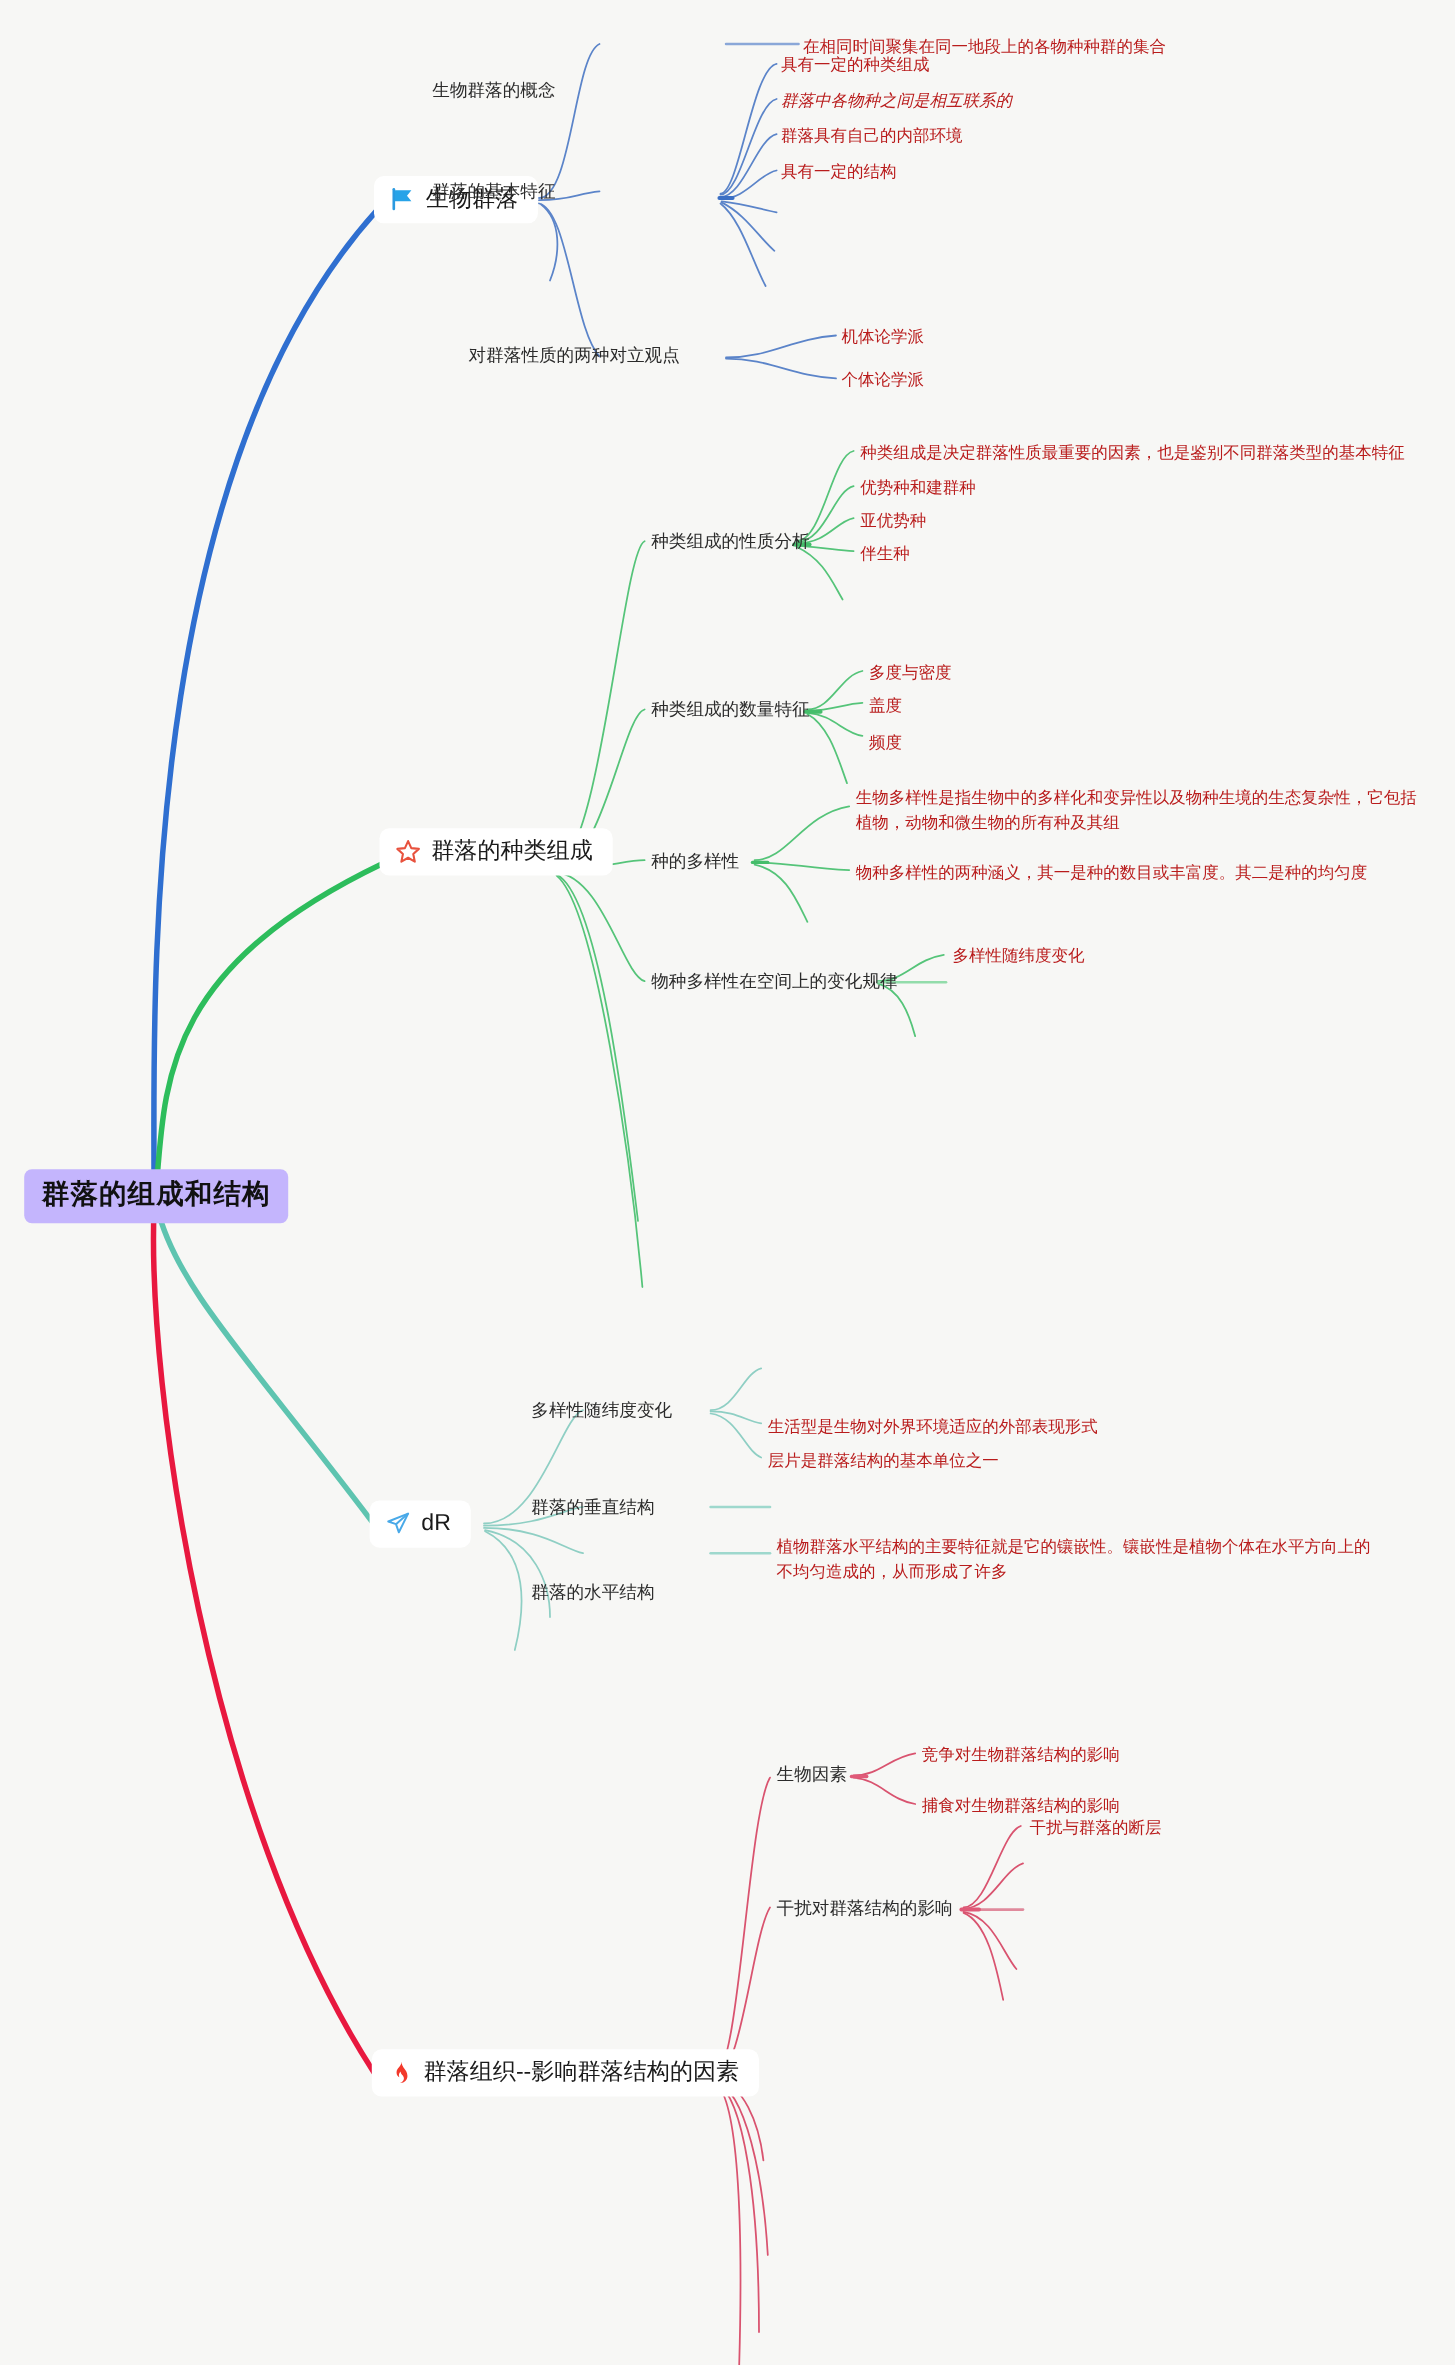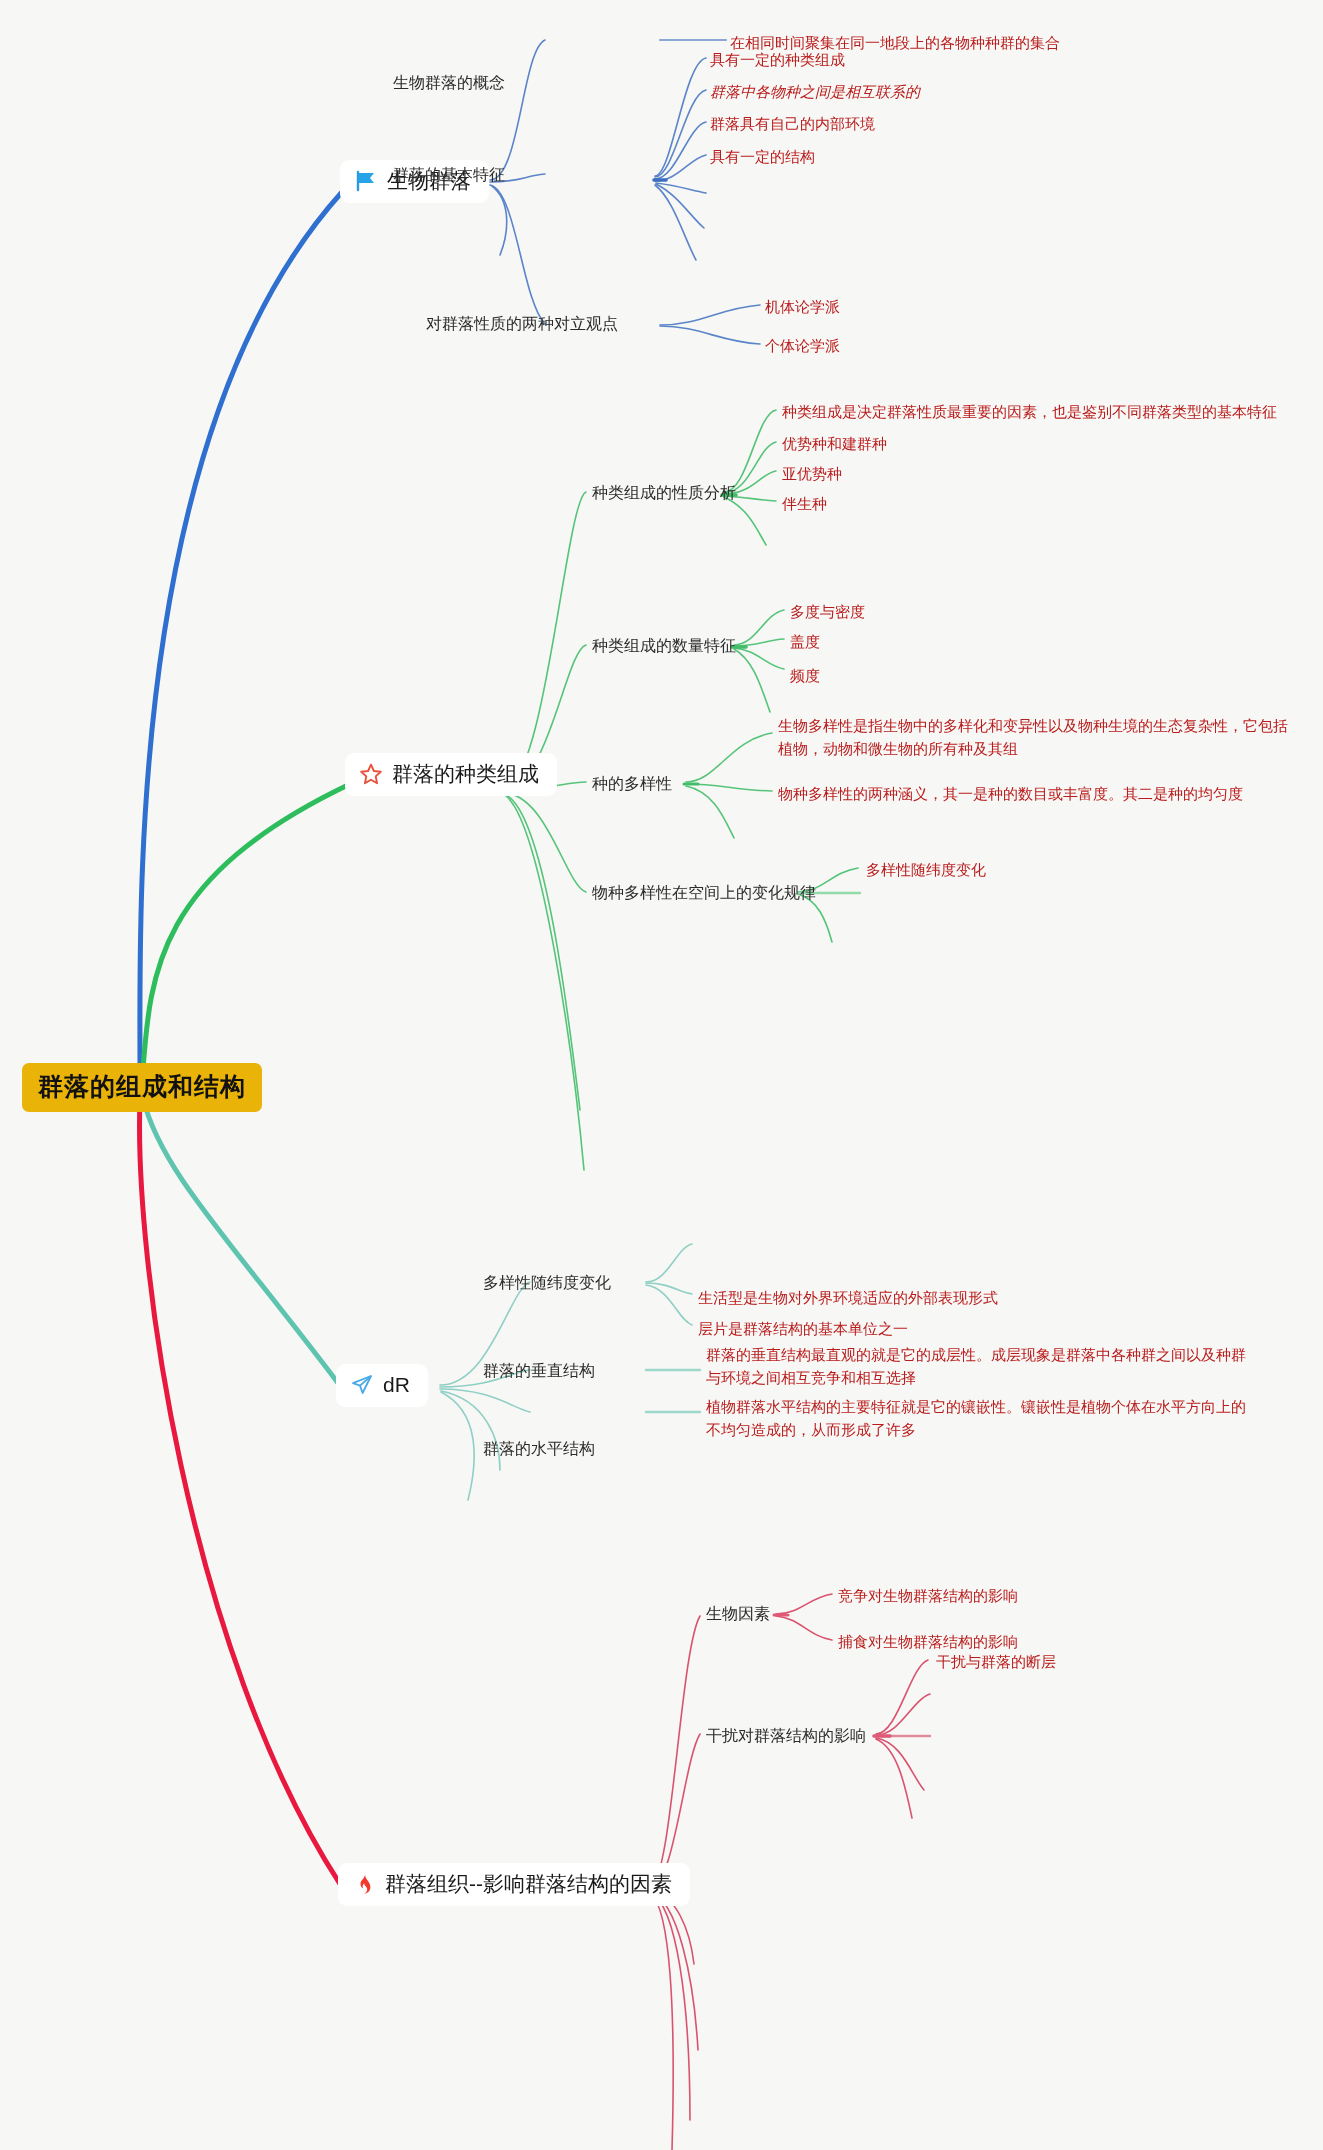--- a/index.html
+++ b/index.html
@@ -10,21 +10,21 @@
     overflow:hidden;
     position:relative;
   }
   #map{position:absolute;left:0;top:0;width:1323px;height:2150px;}
   svg.links{position:absolute;left:0;top:0;width:1323px;height:2150px;pointer-events:none;}
 
   .node{position:absolute;box-sizing:border-box;}
 
   
   .root{
-    background:#eab308;
+    background:#c4b5fd;
     border-radius:7px;
     padding:9px 16px 11px 16px;
     font-size:25px;
     font-weight:bold;
     color:#111;
     letter-spacing:1px;
     white-space:nowrap;
     line-height:1.15;
   }
 
@@ -230,21 +230,20 @@
         </svg>
     </span>
     <span>dR</span>
   </div>
 
   <div class="node l2" style="left:483px;top:1273px;">多样性随纬度变化</div>
   <div class="node l3 nowrap" style="left:698px;top:1286px;">生活型是生物对外界环境适应的外部表现形式</div>
   <div class="node l3 nowrap" style="left:698px;top:1317px;">层片是群落结构的基本单位之一</div>
 
   <div class="node l2" style="left:483px;top:1361px;">群落的垂直结构</div>
-  <div class="node l3 wrap" style="left:706px;top:1343px;width:542px;">群落的垂直结构最直观的就是它的成层性。成层现象是群落中各种群之间以及种群与环境之间相互竞争和相互选择</div>
 
   <div class="node l2" style="left:483px;top:1403px;margin-top:36px;">群落的水平结构</div>
   <div class="node l3 wrap" style="left:706px;top:1395px;width:542px;">植物群落水平结构的主要特征就是它的镶嵌性。镶嵌性是植物个体在水平方向上的不均匀造成的，从而形成了许多</div>
 
   <div class="node branch" style="left:338px;top:1863px;">
     <span class="ico">
       <svg width="24" height="24" viewBox="0 0 24 24">
           <path d="M13 2 C13 7, 8.5 7.5, 8.5 12 C8.5 14.2, 9.6 15.6, 11 16.3 C10.2 14.4, 10.8 12.4, 12.2 11.2 C12.2 14, 15.2 14.6, 15.2 17.4 C15.2 19.6, 13.6 21.4, 11.6 21.4 C14.8 21.9, 18.4 19.4, 18.4 15.2 C18.4 9.2, 13 7.8, 13 2 Z" fill="#f2392b"></path>
         </svg>
     </span>

